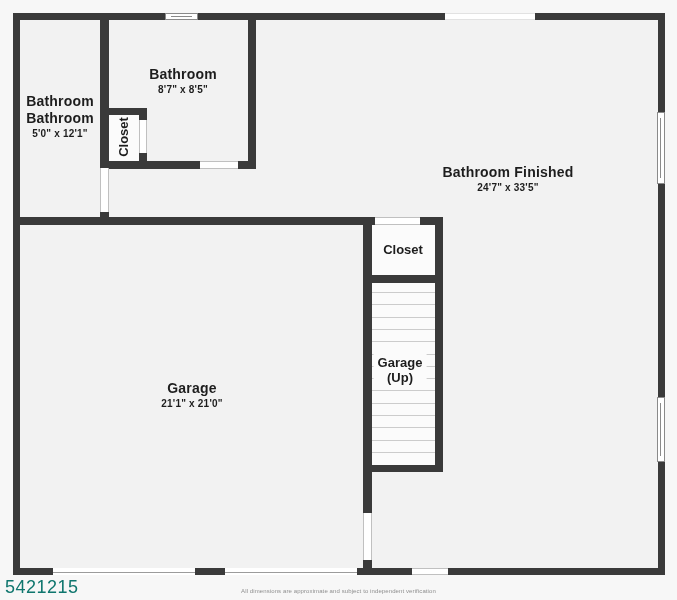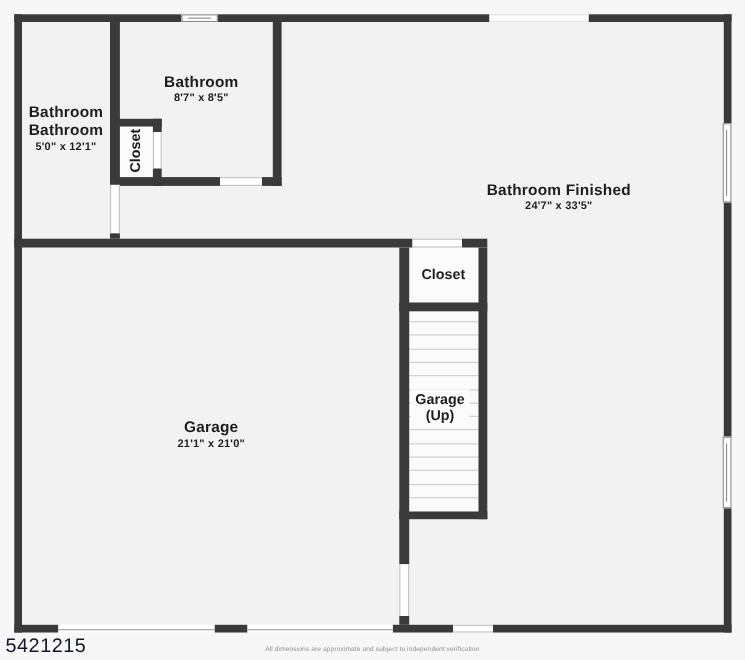--- a/index.html
+++ b/index.html
@@ -30,21 +30,21 @@
 
   .label { position:absolute; z-index:10; text-align:center; transform:translateX(-50%); color:var(--label,#1d1d1d); white-space:nowrap; }
   .room-name { font-weight:bold; font-size:14px; line-height:17px; letter-spacing:0.2px; }
   .room-dims { font-weight:bold; font-size:10px; line-height:13px; letter-spacing:0.2px; }
   .closet-name { font-weight:bold; font-size:13px; line-height:15px; }
   .label.rotated { transform:translate(-50%,-50%) rotate(-90deg); }
   .label.stairs  { background:var(--closet-floor,#fbfbfb); padding:1px 4px; }
 
   .listing-id {
     position:absolute; left:5px; top:577px; z-index:10;
-    font-size:18px; color:#0f172a; letter-spacing:0.5px;
+    font-size:18px; color:#0f766e; letter-spacing:0.5px;
   }
   .disclaimer {
     position:absolute; left:50%; transform:translateX(-50%); top:588px; z-index:10;
     font-size:6px; color:#8f8f8f; letter-spacing:0.1px; white-space:nowrap;
   }
 </style>
 </head>
 <body>
 
 <div class="plan">

